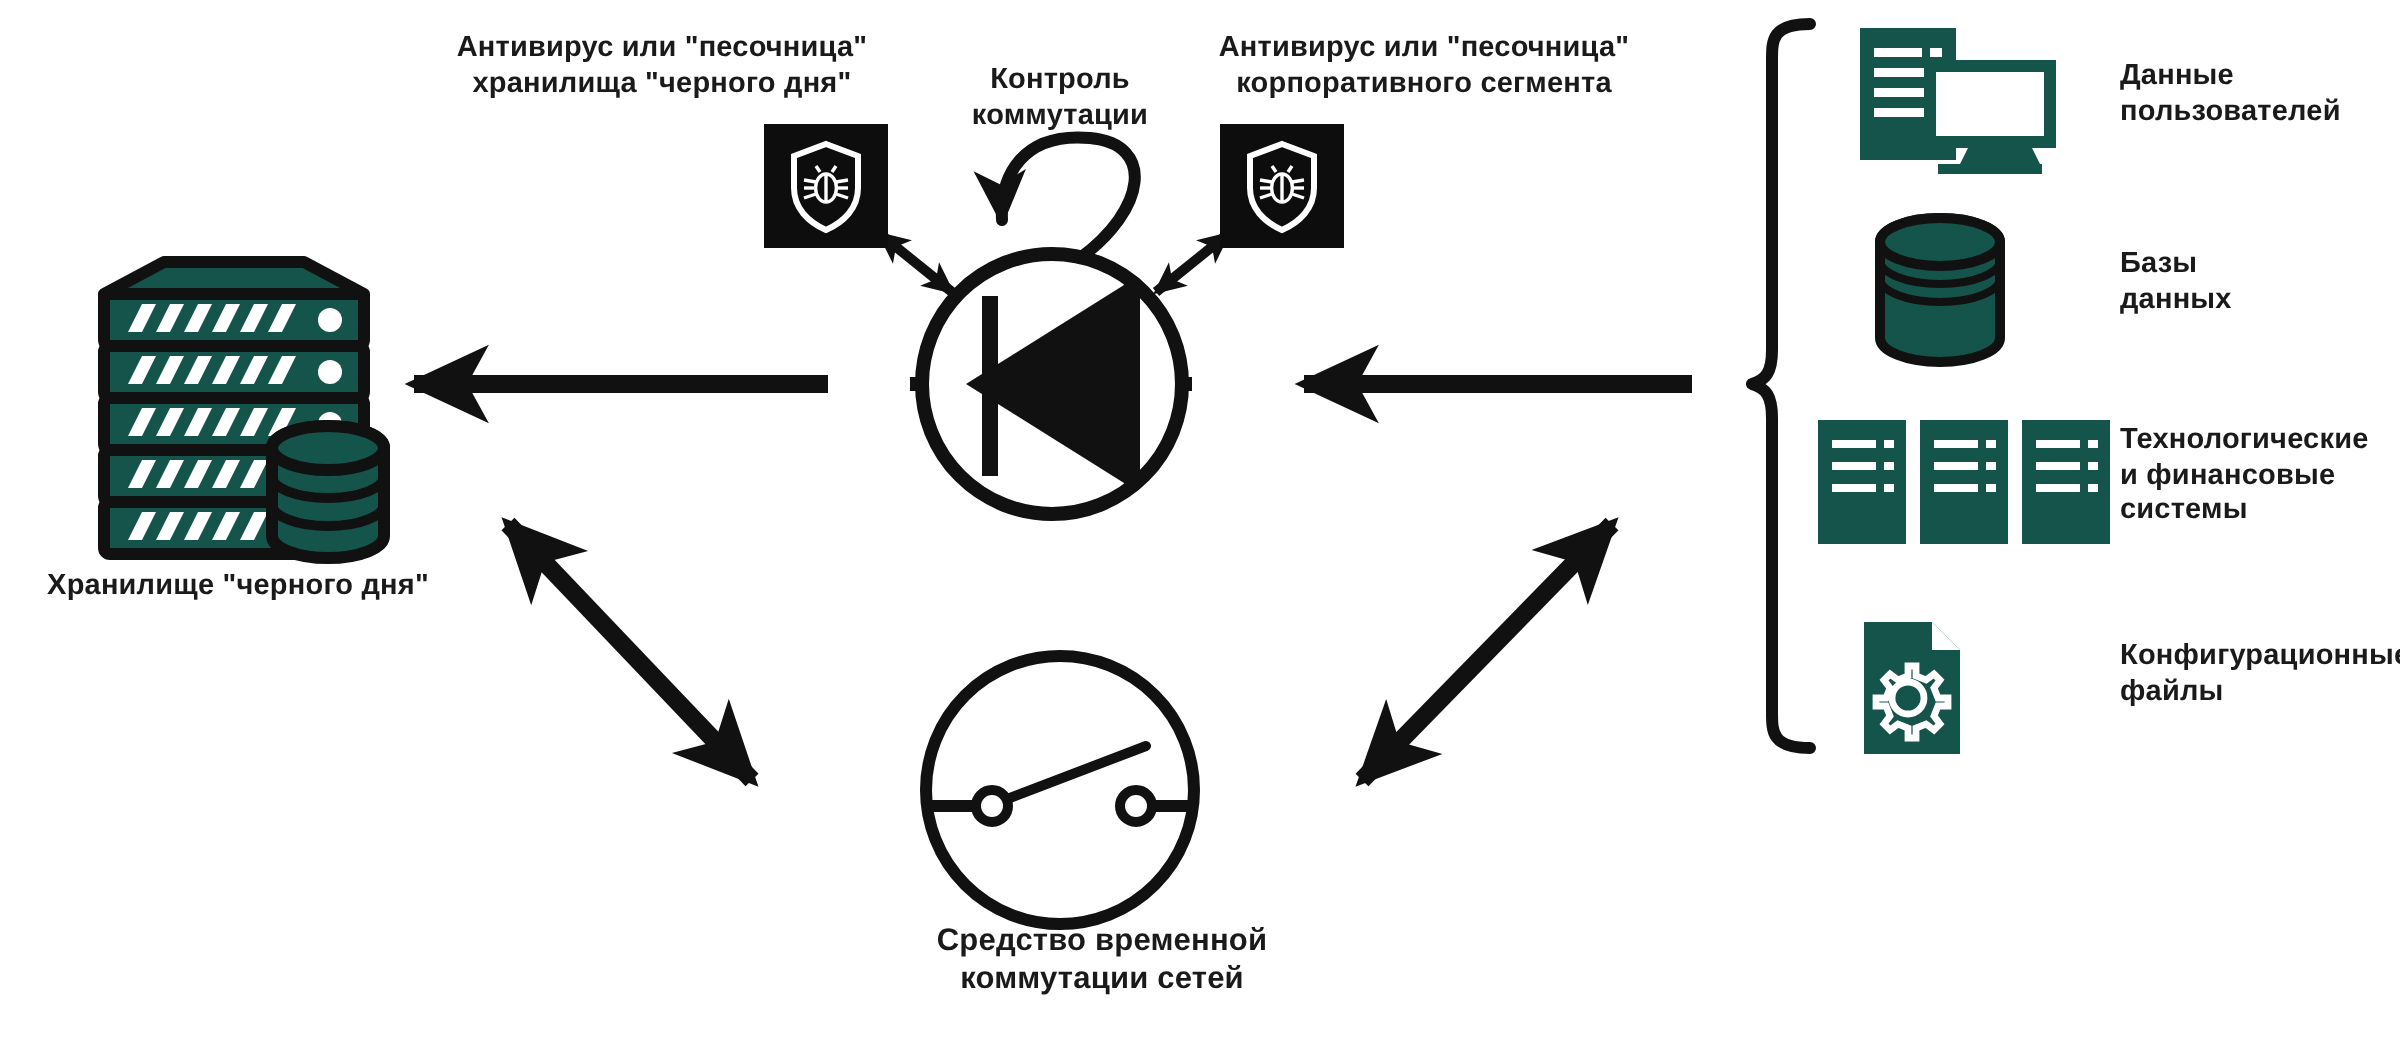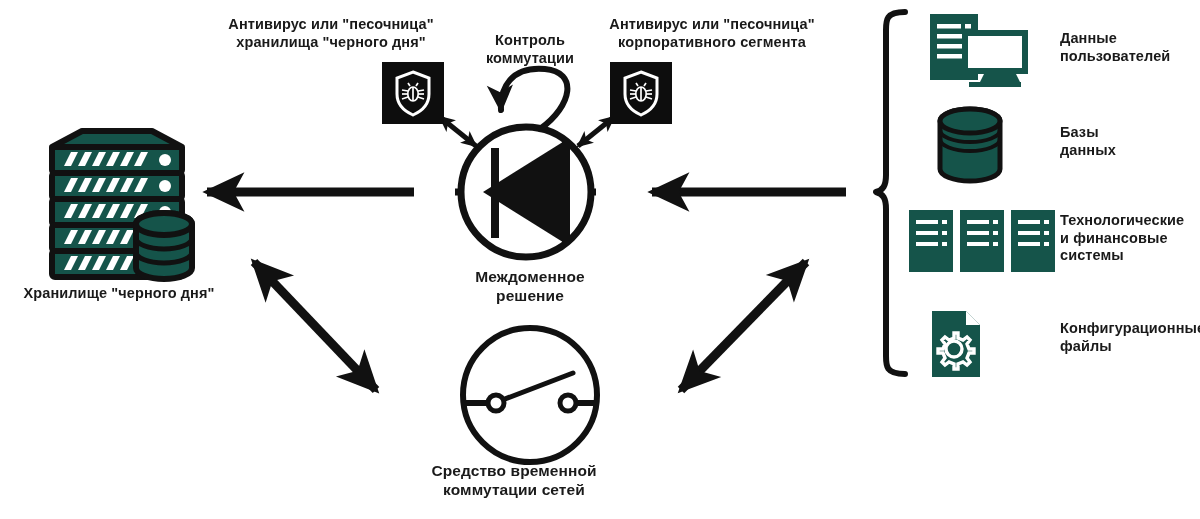--- a/index.html
+++ b/index.html
@@ -236,24 +236,22 @@
 хранилища "черного дня"</div>
 
   <div class="lbl" style="left:460px;top:32px;width:140px;font-size:14.5px;">Контроль
 коммутации</div>
 
   <div class="lbl" style="left:578px;top:16px;width:268px;font-size:14.5px;">Антивирус или "песочница"
 корпоративного сегмента</div>
 
   <div class="lbl" style="left:0px;top:285px;width:238px;font-size:14.5px;">Хранилище "черного дня"</div>
 
-  <div class="lbl" style="left:441px;top:268px;width:178px;font-size:15.5px;">Междоменное
-решение</div>
-
-  <div class="lbl" style="left:401px;top:462px;width:226px;font-size:15.5px;">Средство временной
+
+  <div class="lbl" style="left:438px;top:462px;width:226px;font-size:15.5px;">Средство временной
 коммутации сетей</div>
 
   <div class="lbl" style="left:1060px;top:30px;width:150px;font-size:14.5px;text-align:left;">Данные
 пользователей</div>
 
   <div class="lbl" style="left:1060px;top:124px;width:150px;font-size:14.5px;text-align:left;">Базы
 данных</div>
 
   <div class="lbl" style="left:1060px;top:212px;width:150px;font-size:14.5px;text-align:left;">Технологические
 и финансовые

